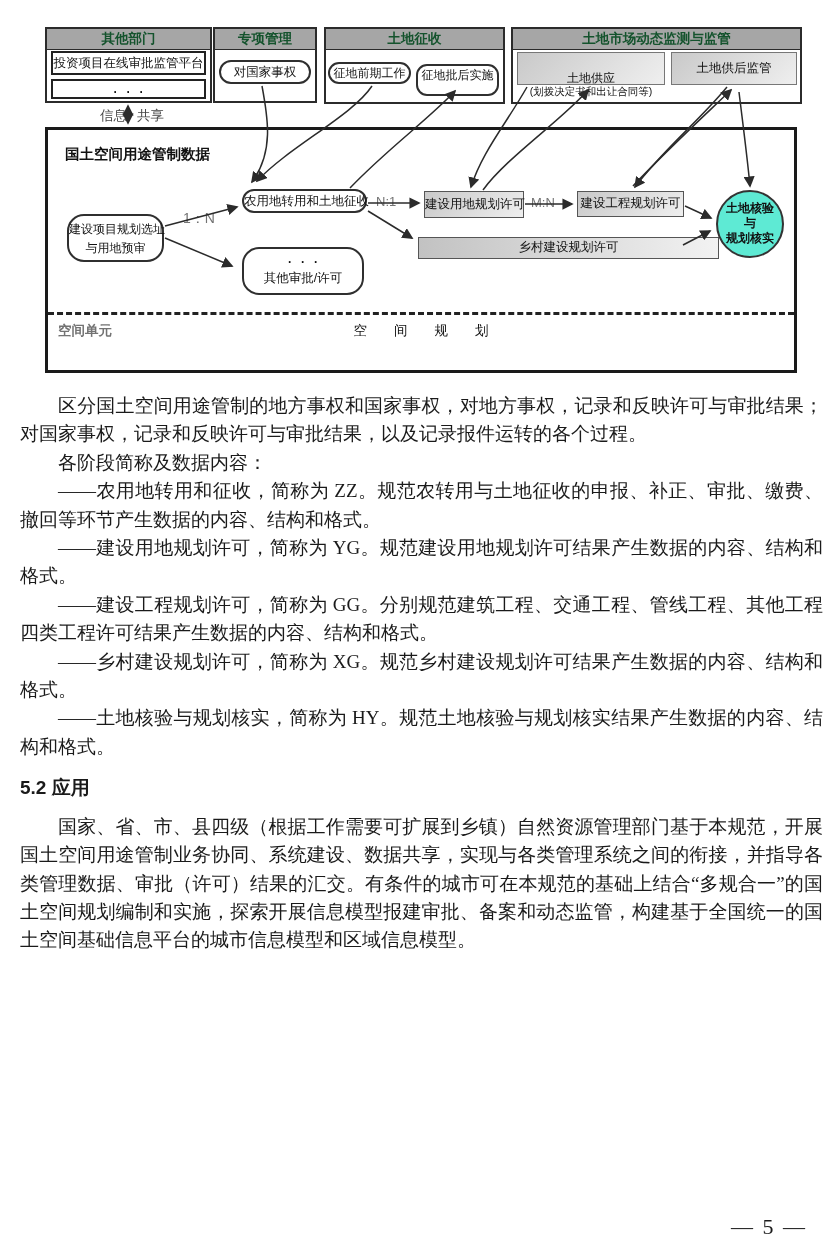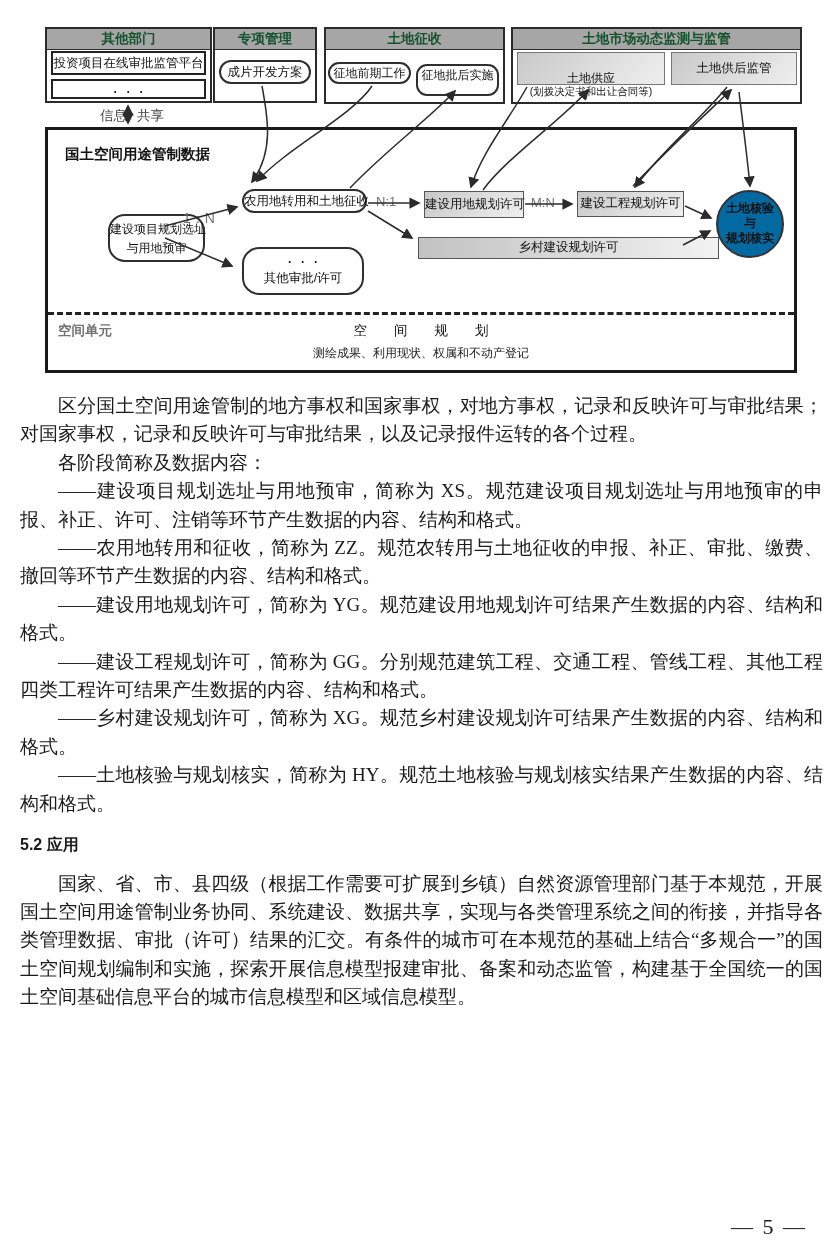--- a/index.html
+++ b/index.html
@@ -22,40 +22,40 @@
   .mainbox{border:3.5px solid #1a1a1a;background:#fff;}
   .main-title{font-weight:bold;font-size:14.5px;white-space:nowrap;}
   .dashline{border-top:3px dashed #222;height:0;}
   .centerline{text-align:center;white-space:nowrap;}
   svg.arrows{position:absolute;left:0;top:0;pointer-events:none;}
   
   .textblock{position:absolute;left:20px;top:392px;width:803px;
              font-size:19px;line-height:28.4px;text-align:justify;color:#1a1a1a;}
   .para{margin:0;text-indent:2em;}
   .sec-head{margin:13px 0 10px 0;font-family:"Liberation Sans","DejaVu Sans",sans-serif;
-            font-weight:bold;font-size:16px;}
+            font-weight:bold;font-size:19px;}
   .pagenum{position:absolute;right:30px;top:1214px;font-size:22px;letter-spacing:2px;white-space:nowrap;}
 </style>
 </head>
 <body>
 
 <div class="page">
 
   <div class="diagram">
 
     <div class="abs group" style="left:45px;top:27px;width:167px;height:76px;">
       <div class="group-title">其他部门</div>
     </div>
     <div class="abs inner-rect" style="left:51px;top:51px;width:155px;height:24px;font-size:12.5px;line-height:20px;">投资项目在线审批监管平台</div>
     <div class="abs inner-rect dots" style="left:51px;top:79px;width:155px;height:20px;padding-top:6px;">···</div>
 
     <div class="abs group" style="left:213px;top:27px;width:104px;height:76px;">
       <div class="group-title">专项管理</div>
     </div>
-    <div class="abs pill" style="left:219px;top:60px;width:92px;height:24px;font-size:12.5px;line-height:21px;">成片开发方案</div>
+    <div class="abs pill" style="left:219px;top:60px;width:92px;height:24px;font-size:12.5px;line-height:21px;">对国家事权</div>
 
     <div class="abs group" style="left:324px;top:27px;width:181px;height:77px;">
       <div class="group-title">土地征收</div>
     </div>
     <div class="abs pill" style="left:328px;top:62px;width:83px;height:22px;font-size:12px;line-height:19px;border-radius:11px;">征地前期工作</div>
     <div class="abs pill" style="left:416px;top:64px;width:83px;height:32px;font-size:12px;line-height:19px;border-radius:11px;">征地批后实施</div>
 
     <div class="abs group" style="left:511px;top:27px;width:291px;height:77px;">
       <div class="group-title">土地市场动态监测与监管</div>
     </div>
@@ -64,46 +64,45 @@
       <div style="font-size:10.5px;line-height:13px;">(划拨决定书和出让合同等)</div>
     </div>
     <div class="abs graybox" style="left:671px;top:52px;width:126px;height:33px;font-size:12.5px;line-height:30px;">土地供后监管</div>
 
     <span class="abs lbl" style="left:100px;top:107px;font-size:13.5px;color:#444;">信息</span>
     <span class="abs lbl" style="left:137px;top:107px;font-size:13.5px;color:#444;">共享</span>
 
     <div class="abs mainbox" style="left:45px;top:127px;width:752px;height:246px;"></div>
     <div class="abs main-title" style="left:65px;top:145px;">国土空间用途管制数据</div>
 
-    <div class="abs pill" style="left:67px;top:214px;width:97px;height:48px;border-radius:17px;padding-top:4px;margin-left:41px;">
+    <div class="abs pill" style="left:67px;top:214px;width:97px;height:48px;border-radius:17px;padding-top:4px;">
       <div style="font-size:12px;line-height:19px;">建设项目规划选址</div>
       <div style="font-size:12px;line-height:18px;">与用地预审</div>
     </div>
     <div class="abs pill" style="left:242px;top:189px;width:125px;height:24px;font-size:12.5px;line-height:21px;border-radius:12px;">农用地转用和土地征收</div>
     <div class="abs pill" style="left:242px;top:247px;width:122px;height:48px;border-radius:17px;padding-top:8px;">
       <div class="dots">···</div>
       <div style="font-size:12.5px;line-height:22px;">其他审批/许可</div>
     </div>
     <div class="abs graybox" style="left:424px;top:191px;width:100px;height:27px;font-size:12.5px;line-height:24px;border:1.5px solid #555;">建设用地规划许可</div>
     <div class="abs graybox" style="left:577px;top:191px;width:107px;height:26px;font-size:12.5px;line-height:23px;border:1.5px solid #555;">建设工程规划许可</div>
     <div class="abs graybox" style="left:418px;top:237px;width:301px;height:22px;font-size:12.5px;line-height:19px;border:1.5px solid #555;background:linear-gradient(90deg,#c2c2c2,#f2f2f2);">乡村建设规划许可</div>
-    <div class="abs" style="left:716px;top:190px;width:68px;height:68px;border:2px solid #333;border-radius:50%;background:#0369a1;text-align:center;padding-top:9px;box-sizing:border-box;">
+    <div class="abs" style="left:716px;top:190px;width:68px;height:68px;border:2px solid #333;border-radius:50%;background:#5eead4;text-align:center;padding-top:9px;box-sizing:border-box;">
       <div style="font-size:12px;font-weight:bold;line-height:15px;">土地核验</div>
       <div style="font-size:12px;font-weight:bold;line-height:15px;">与</div>
       <div style="font-size:12px;font-weight:bold;line-height:15px;">规划核实</div>
     </div>
 
     <span class="abs lbl" style="left:183px;top:210px;font-size:14px;">1：N</span>
     <span class="abs lbl lbl-bg" style="left:374px;top:194px;">N:1</span>
     <span class="abs lbl lbl-bg" style="left:529px;top:195px;text-align:right;">M:N</span>
 
     <div class="abs dashline" style="left:48px;top:312px;width:746px;"></div>
     <div class="abs lbl" style="left:58px;top:322px;font-weight:bold;font-size:13.5px;">空间单元</div>
     <div class="abs centerline" style="left:45px;top:322px;width:752px;font-size:13.5px;">空　　间　　规　　划</div>
-    <div class="abs centerline" style="left:45px;top:345px;width:752px;font-size:12px;color:#222;">测绘成果、利用现状、权属和不动产登记</div>
 
     <svg class="arrows" width="837" height="390" viewBox="0 0 837 390">
       <defs>
         <marker id="ah" viewBox="0 0 10 10" refX="8.5" refY="5" markerWidth="7.5" markerHeight="7.5" orient="auto-start-reverse">
           <path d="M0,0 L10,5 L0,10 z" fill="#2b2b2b"></path>
         </marker>
       </defs>
       <g fill="none" stroke="#2b2b2b" stroke-width="1.5">
 
         <path d="M128,106 L128,123" marker-start="url(#ah)" marker-end="url(#ah)"></path>
@@ -124,21 +123,20 @@
         <path d="M368,211 L412,238" marker-end="url(#ah)"></path>
         <path d="M685,206 L711,218" marker-end="url(#ah)"></path>
         <path d="M683,245 L710,231" marker-end="url(#ah)"></path>
       </g>
     </svg>
   </div>
 
   <div class="textblock">
     <p class="para">区分国土空间用途管制的地方事权和国家事权，对地方事权，记录和反映许可与审批结果；对国家事权，记录和反映许可与审批结果，以及记录报件运转的各个过程。</p>
     <p class="para">各阶段简称及数据内容：</p>
-    <p class="para">——建设项目规划选址与用地预审，简称为 XS。规范建设项目规划选址与用地预审的申报、补正、许可、注销等环节产生数据的内容、结构和格式。</p>
     <p class="para">——农用地转用和征收，简称为 ZZ。规范农转用与土地征收的申报、补正、审批、缴费、撤回等环节产生数据的内容、结构和格式。</p>
     <p class="para">——建设用地规划许可，简称为 YG。规范建设用地规划许可结果产生数据的内容、结构和格式。</p>
     <p class="para">——建设工程规划许可，简称为 GG。分别规范建筑工程、交通工程、管线工程、其他工程四类工程许可结果产生数据的内容、结构和格式。</p>
     <p class="para">——乡村建设规划许可，简称为 XG。规范乡村建设规划许可结果产生数据的内容、结构和格式。</p>
     <p class="para">——土地核验与规划核实，简称为 HY。规范土地核验与规划核实结果产生数据的内容、结构和格式。</p>
     <h2 class="sec-head">5.2 应用</h2>
     <p class="para">国家、省、市、县四级（根据工作需要可扩展到乡镇）自然资源管理部门基于本规范，开展国土空间用途管制业务协同、系统建设、数据共享，实现与各类管理系统之间的衔接，并指导各类管理数据、审批（许可）结果的汇交。有条件的城市可在本规范的基础上结合“多规合一”的国土空间规划编制和实施，探索开展信息模型报建审批、备案和动态监管，构建基于全国统一的国土空间基础信息平台的城市信息模型和区域信息模型。</p>
   </div>
 
   <div class="pagenum">— 5 —</div>

